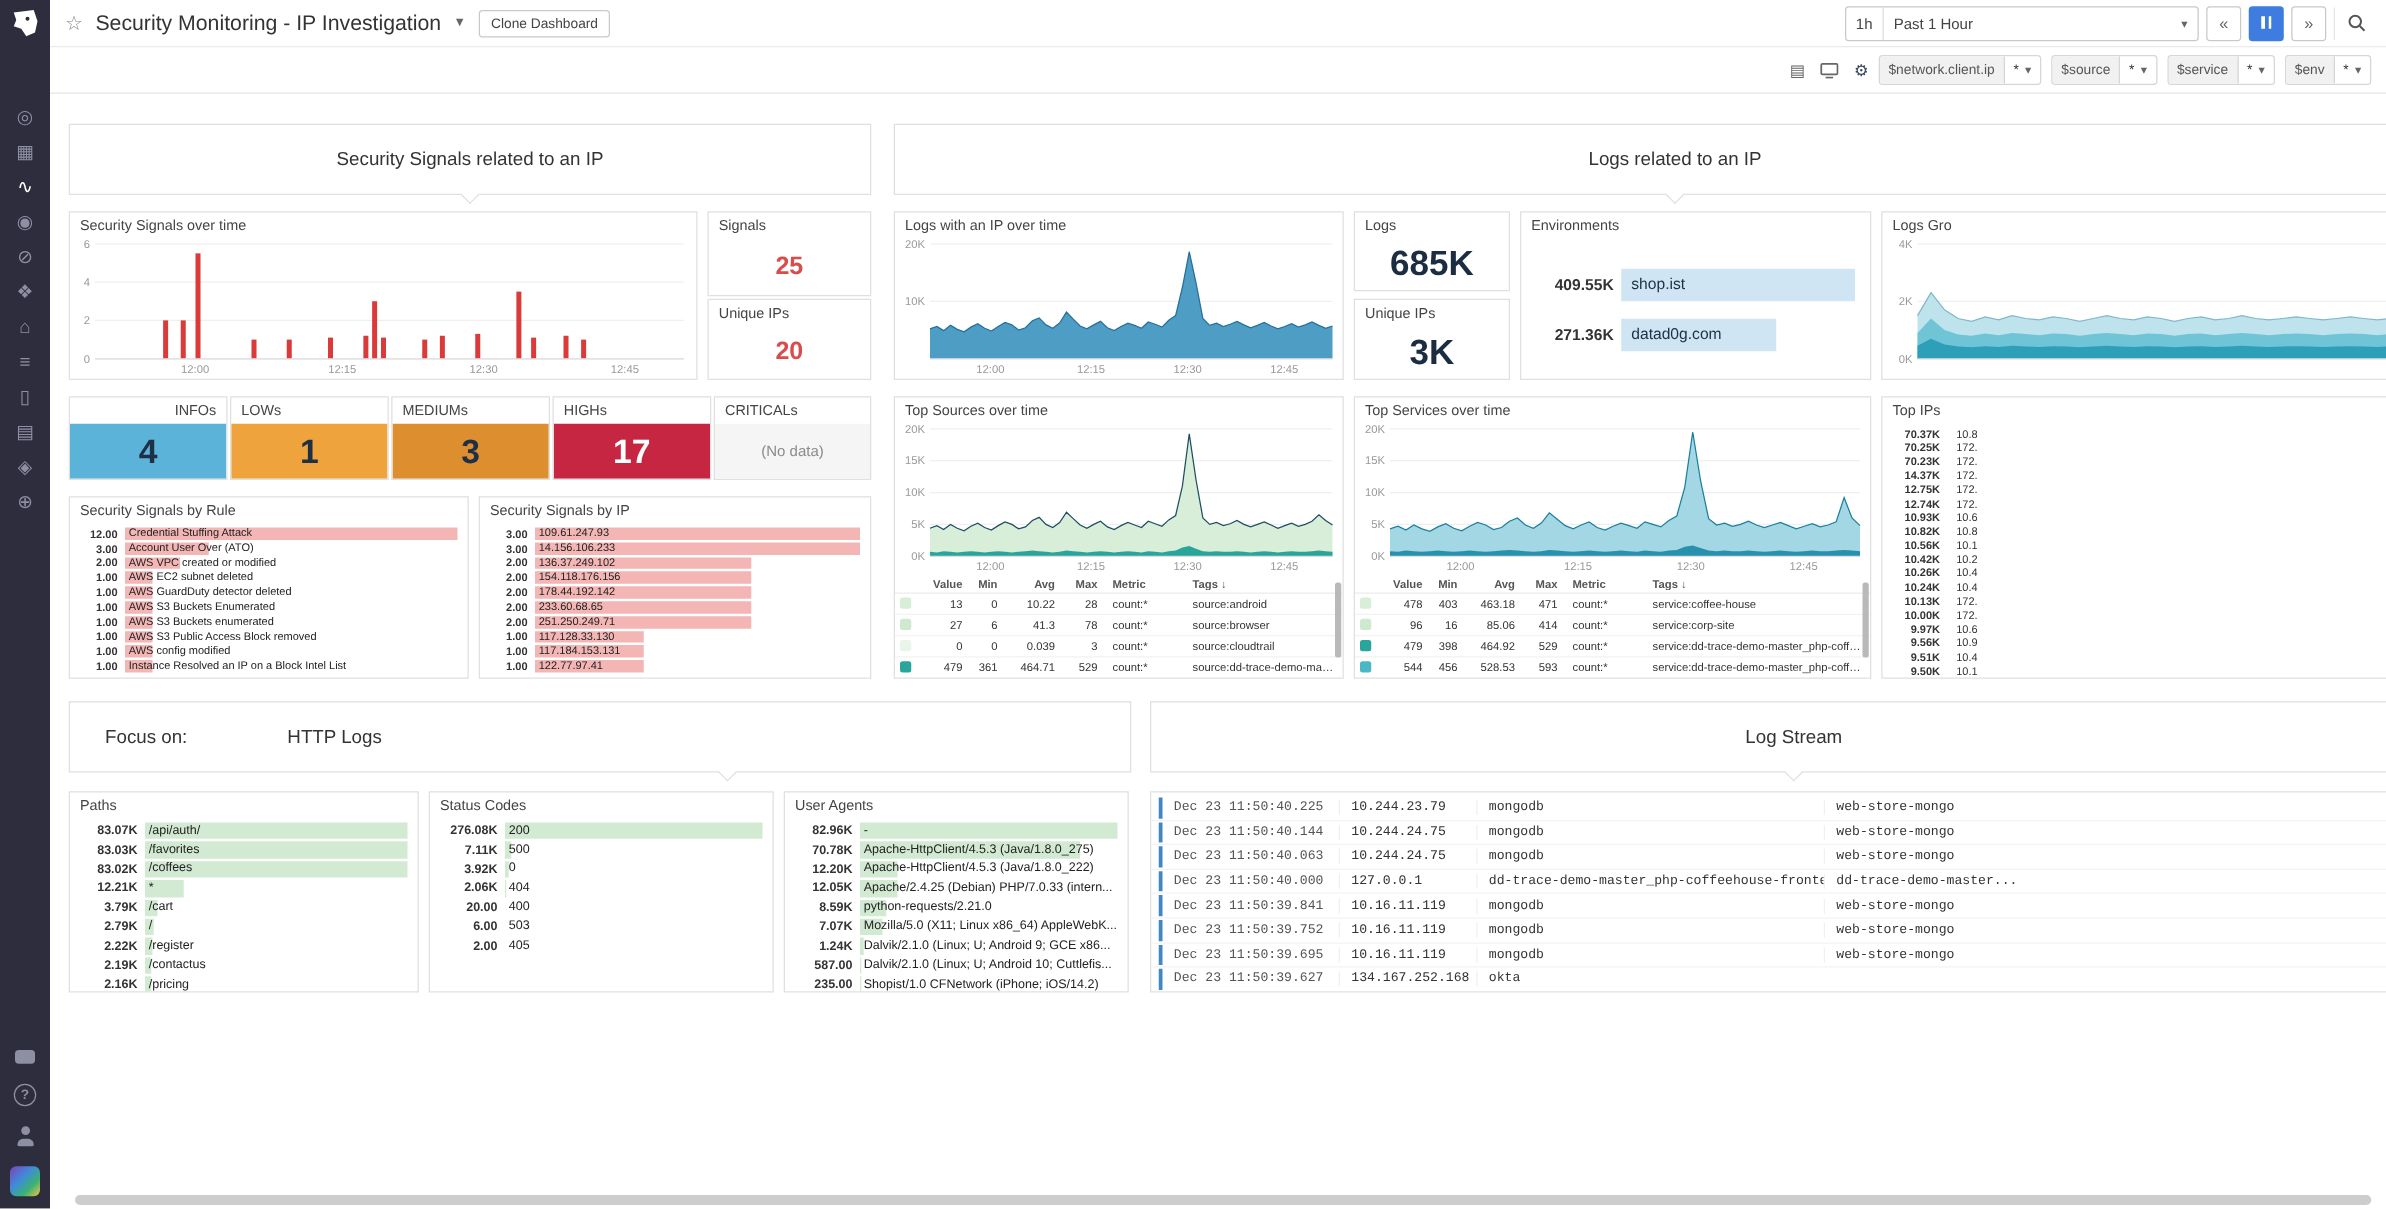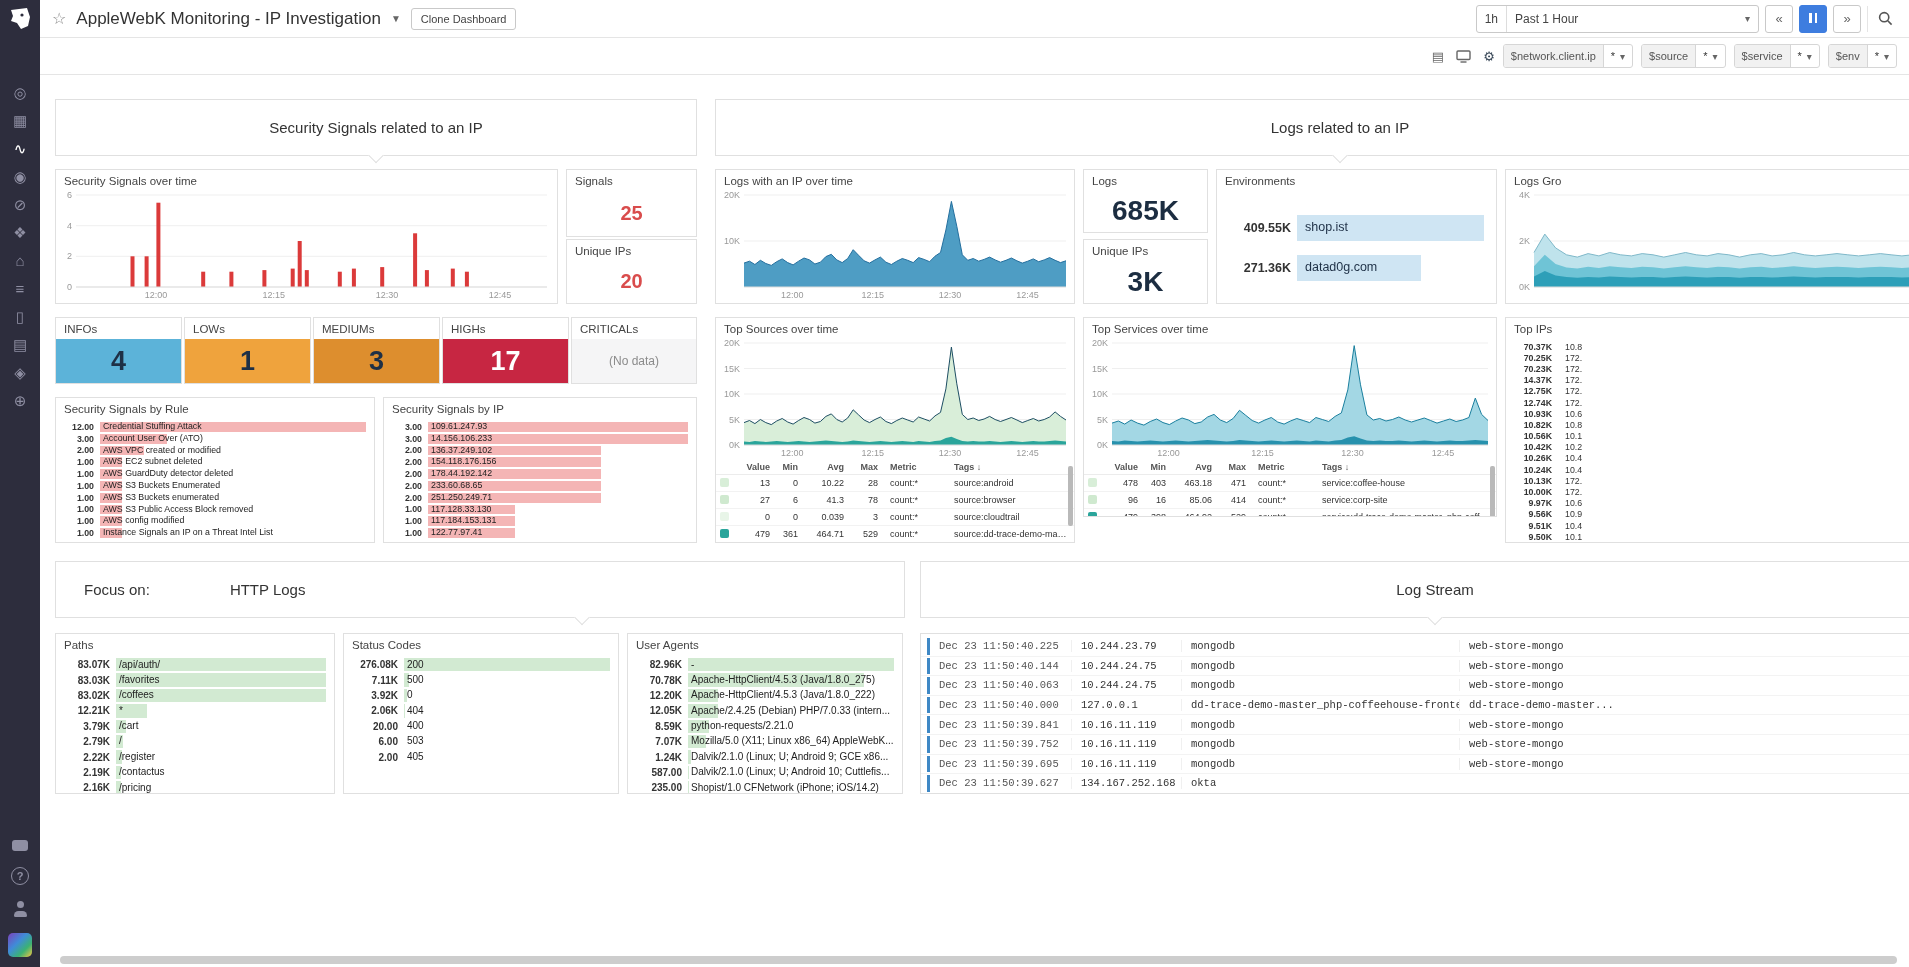--- a/index.html
+++ b/index.html
@@ -150,21 +150,21 @@
       <div class="icon-help">?</div>
       <div class="icon-user"></div>
       <div class="icon-bits"></div>
     </div>
   </nav>
 
   <div class="main">
 
     <header class="topbar">
       <span class="star">☆</span>
-      <span class="tb-title">AppleWebK Monitoring - IP Investigation</span>
+      <span class="tb-title">Security Monitoring - IP Investigation</span>
       <span class="caret">▼</span>
       <button class="btn">Clone Dashboard</button>
       <div class="tb-right">
         <div class="timegroup">
           <span class="tg-short">1h</span>
           <span class="tg-label">
             <span>Past 1 Hour</span>
             <span class="caret">▾</span>
           </span>
         </div>
@@ -273,21 +273,21 @@
       <div class="widget" style="left:526px;top:95px;width:131px;height:68px;">
         <div class="wtitle">Signals</div>
         <div class="bignum red">25</div>
       </div>
 
       <div class="widget" style="left:526px;top:165px;width:131px;height:65px;">
         <div class="wtitle">Unique IPs</div>
         <div class="bignum red">20</div>
       </div>
 
-      <div class="widget" style="left:15px;top:243px;width:127px;height:67px;">
+      <div class="widget" style="left:15px;top:243px;width:127px;height:67px;text-align:right;">
         <div class="wtitle">INFOs</div>
         <div class="sevfill" style="background: rgb(92, 179, 217); color: rgb(30, 48, 70);">4</div>
       </div>
       <div class="widget" style="left:144px;top:243px;width:127px;height:67px;">
         <div class="wtitle">LOWs</div>
         <div class="sevfill" style="background: rgb(239, 163, 61); color: rgb(30, 48, 70);">1</div>
       </div>
       <div class="widget" style="left:273px;top:243px;width:127px;height:67px;">
         <div class="wtitle">MEDIUMs</div>
         <div class="sevfill" style="background: rgb(221, 142, 46); color: rgb(30, 48, 70);">3</div>
@@ -374,21 +374,21 @@
               <div class="tl-track">
                 <div class="tl-bar" style="width: 8.3%; background: rgb(244, 181, 181);"></div>
                 <span class="tl-label">AWS config modified</span>
               </div>
             </div>
 
             <div class="tl-row">
               <span class="tl-val">1.00</span>
               <div class="tl-track">
                 <div class="tl-bar" style="width: 8.3%; background: rgb(244, 181, 181);"></div>
-                <span class="tl-label">Instance Signals an IP on a Threat Intel List</span>
+                <span class="tl-label">Instance Resolved an IP on a Block Intel List</span>
               </div>
             </div>
           </div>
       </div>
 
       <div class="widget" style="left:343px;top:323px;width:314px;height:146px;">
         <div class="wtitle">Security Signals by IP</div>
         <div class="toplist tl-s">
 
             <div class="tl-row">
@@ -614,21 +614,21 @@
                 <span class="c-avg">464.71</span>
                 <span class="c-max">529</span>
                 <span class="c-met">count:*</span>
                 <span class="c-tag">source:dd-trace-demo-master_...</span>
               </div>
             </div>
         </div>
         <div class="vbar"></div>
       </div>
 
-      <div class="widget" style="left:1043px;top:243px;width:414px;height:200px;">
+      <div class="widget" style="left:1043px;top:243px;width:414px;height:226px;">
         <div class="wtitle">Top Services over time</div>
         <div class="chart" style="left:2px;right:2px;top:20px;height:120px;"><svg width="408" height="120" xmlns="http://www.w3.org/2000/svg">
               <line x1="26" y1="107.0" x2="402" y2="107.0" stroke="#efefef"></line>
               <text x="22" y="110.0" text-anchor="end" font-size="9" fill="#999" font-family="Liberation Sans, sans-serif">0K</text>
               <line x1="26" y1="81.5" x2="402" y2="81.5" stroke="#efefef"></line>
               <text x="22" y="84.5" text-anchor="end" font-size="9" fill="#999" font-family="Liberation Sans, sans-serif">5K</text>
               <line x1="26" y1="56.0" x2="402" y2="56.0" stroke="#efefef"></line>
               <text x="22" y="59.0" text-anchor="end" font-size="9" fill="#999" font-family="Liberation Sans, sans-serif">10K</text>
               <line x1="26" y1="30.5" x2="402" y2="30.5" stroke="#efefef"></line>
               <text x="22" y="33.5" text-anchor="end" font-size="9" fill="#999" font-family="Liberation Sans, sans-serif">15K</text>

